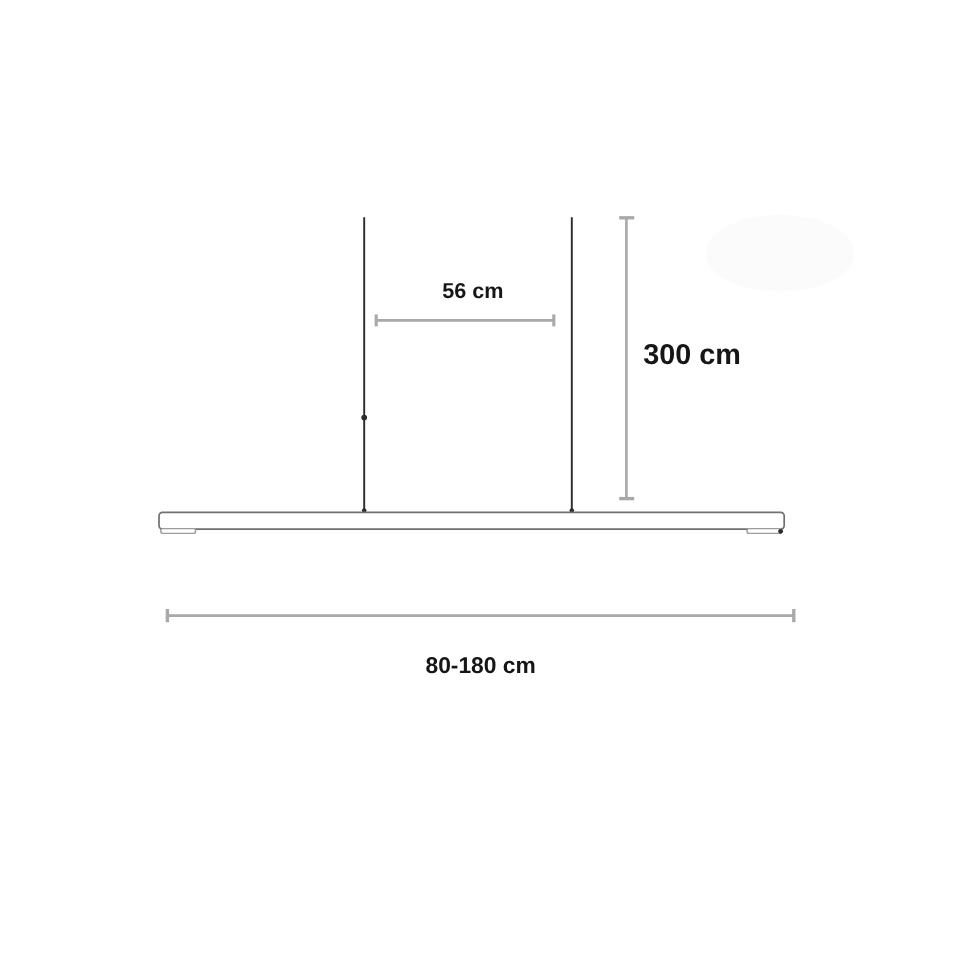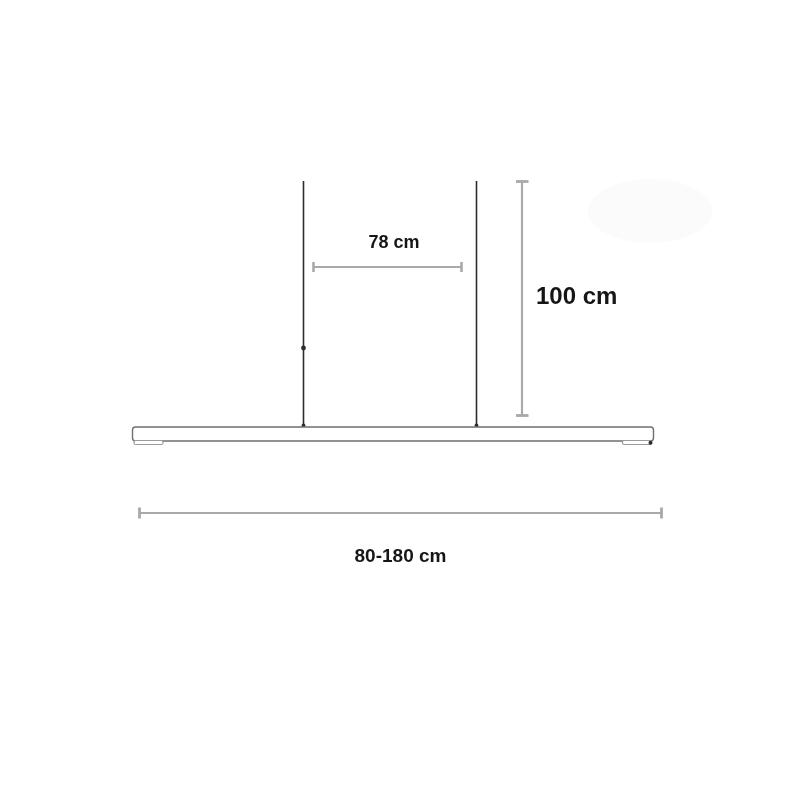--- a/index.html
+++ b/index.html
@@ -88,19 +88,19 @@
       <line x1="516" y1="415.5" x2="528.5" y2="415.5" stroke-width="2.8"></line>
     </g>
 
     <g fill="none" stroke="#a9a9a9">
       <line x1="139" y1="513" x2="662" y2="513" stroke-width="2.2"></line>
       <line x1="139.5" y1="507.5" x2="139.5" y2="518.5" stroke-width="2.8"></line>
       <line x1="661.5" y1="507.5" x2="661.5" y2="518.5" stroke-width="2.8"></line>
     </g>
   </svg>
 
-  <div class="dim-label spacing">78 cm</div>
+  <div class="dim-label spacing">56 cm</div>
 
-  <div class="dim-label height">100 cm</div>
+  <div class="dim-label height">300 cm</div>
 
   <div class="dim-label length">80-180 cm</div>
 
 </div>
 
 </body></html>

